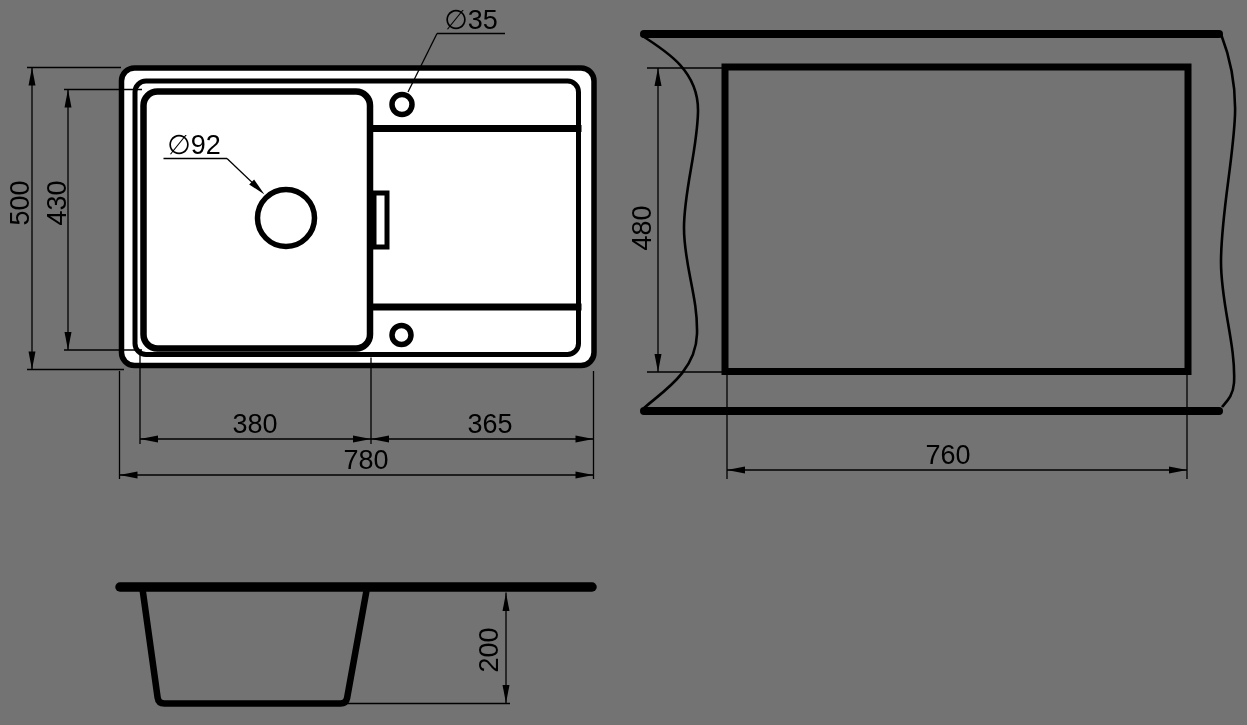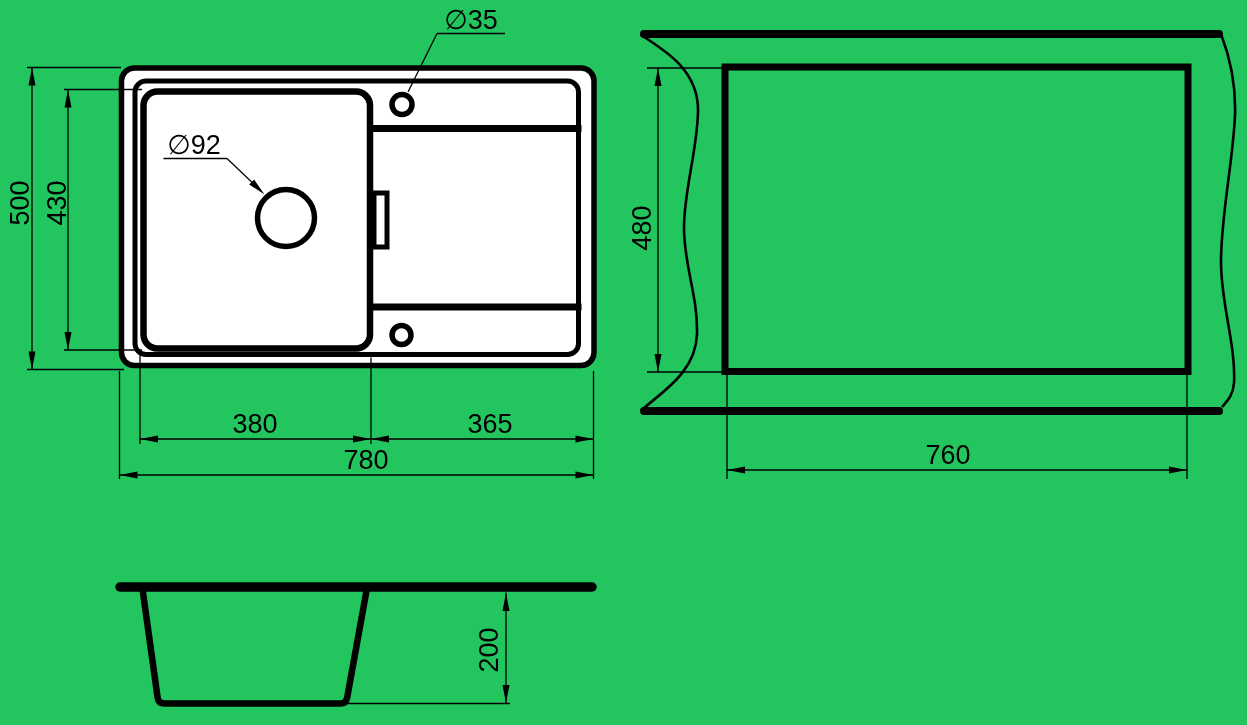--- a/index.html
+++ b/index.html
@@ -1,20 +1,20 @@
 <!DOCTYPE html>
 <html><head>
 <meta charset="utf-8">
 <style>
   html, body { margin: 0; padding: 0; background: #ffffff; }
   .canvas {
     position: relative;
     width: 1247px;
     height: 725px;
-    background: #22c55e;
+    background: #737373;
     font-family: "Liberation Sans", sans-serif;
   }
   svg { display: block; }
   .obj  { stroke: #000000; fill: none; }
   .objw { stroke: #000000; fill: #ffffff; }
   .thin { stroke: #000000; stroke-width: 1.3; fill: none; }
   .arrow { fill: #000000; stroke: none; }
   .dimtext {
     font-family: "Liberation Sans", sans-serif;
     font-size: 27px;

